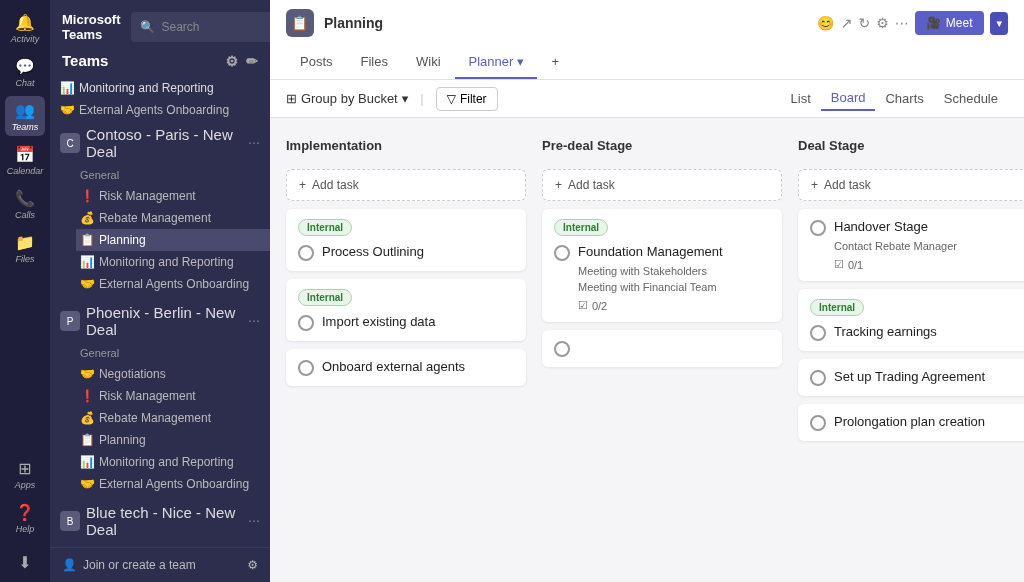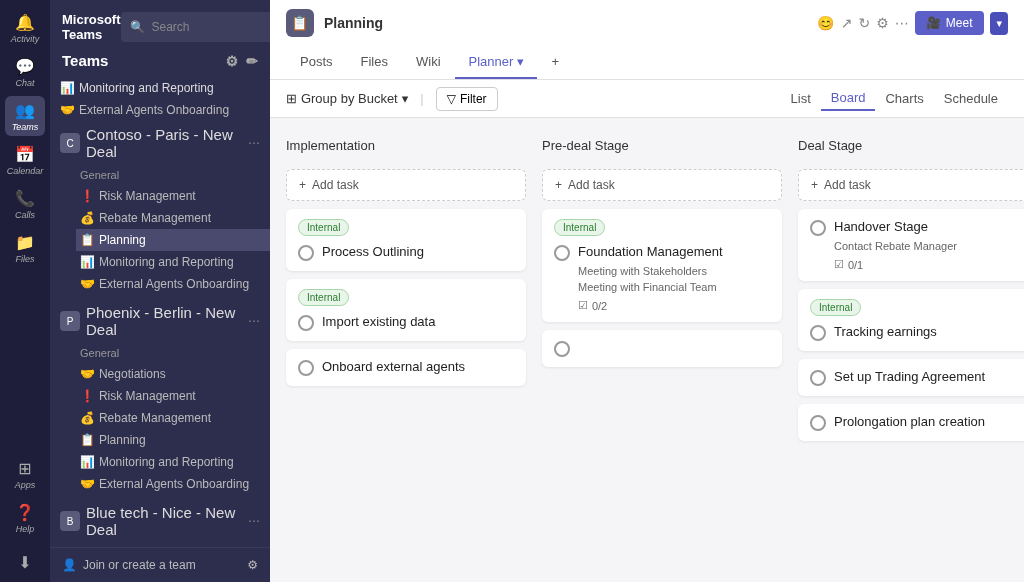--- a/index.html
+++ b/index.html
@@ -243,21 +243,21 @@
     .board-column {
       width: 240px;
       flex-shrink: 0;
       display: flex;
       flex-direction: column;
       gap: 8px;
     }
 
     .column-title {
       font-size: 13px;
-      font-weight: 400;
+      font-weight: 700;
       color: #333;
       padding: 4px 0 8px 0;
     }
 
     .add-task-btn {
       display: flex;
       align-items: center;
       gap: 6px;
       padding: 8px 12px;
       background: #fff;
@@ -275,21 +275,21 @@
       padding: 10px 12px;
       box-shadow: 0 1px 3px rgba(0,0,0,0.08);
       cursor: pointer;
     }
 
     .task-badge {
       display: inline-block;
       padding: 2px 8px;
       border-radius: 10px;
       font-size: 10px;
-      font-weight: 400;
+      font-weight: 700;
       margin-bottom: 8px;
     }
     .badge-internal { background: #e8f5e9; color: #2e7d32; border: 1px solid #a5d6a7; }
 
     .task-title-row {
       display: flex;
       align-items: flex-start;
       gap: 8px;
     }
     .task-circle {
@@ -366,21 +366,21 @@
       <span class="icon-sym">❓</span>
       <span class="icon-lbl">Help</span>
     </div>
     <div class="icon-rail-item">
       <span class="icon-sym">⬇</span>
     </div>
   </div>
 
   <div class="sidebar-content">
 
-    <div class="top-bar" style="background:#2d2d4e; height:38px; padding: 0 12px; display:flex; align-items:center; gap:0;">
+    <div class="top-bar" style="background:#2d2d4e; height:38px; padding: 0 12px; display:flex; align-items:center; gap:10px;">
       <span style="color:#fff; font-size:13px; font-weight:600;">Microsoft Teams</span>
       <div class="search-box" style="max-width:250px; flex:1;">
         <span style="color:#888; font-size:12px;">🔍</span>
         <input type="text" placeholder="Search" style="">
       </div>
 
     </div>
 
     <div class="sidebar-header">
       <span>Teams</span>

